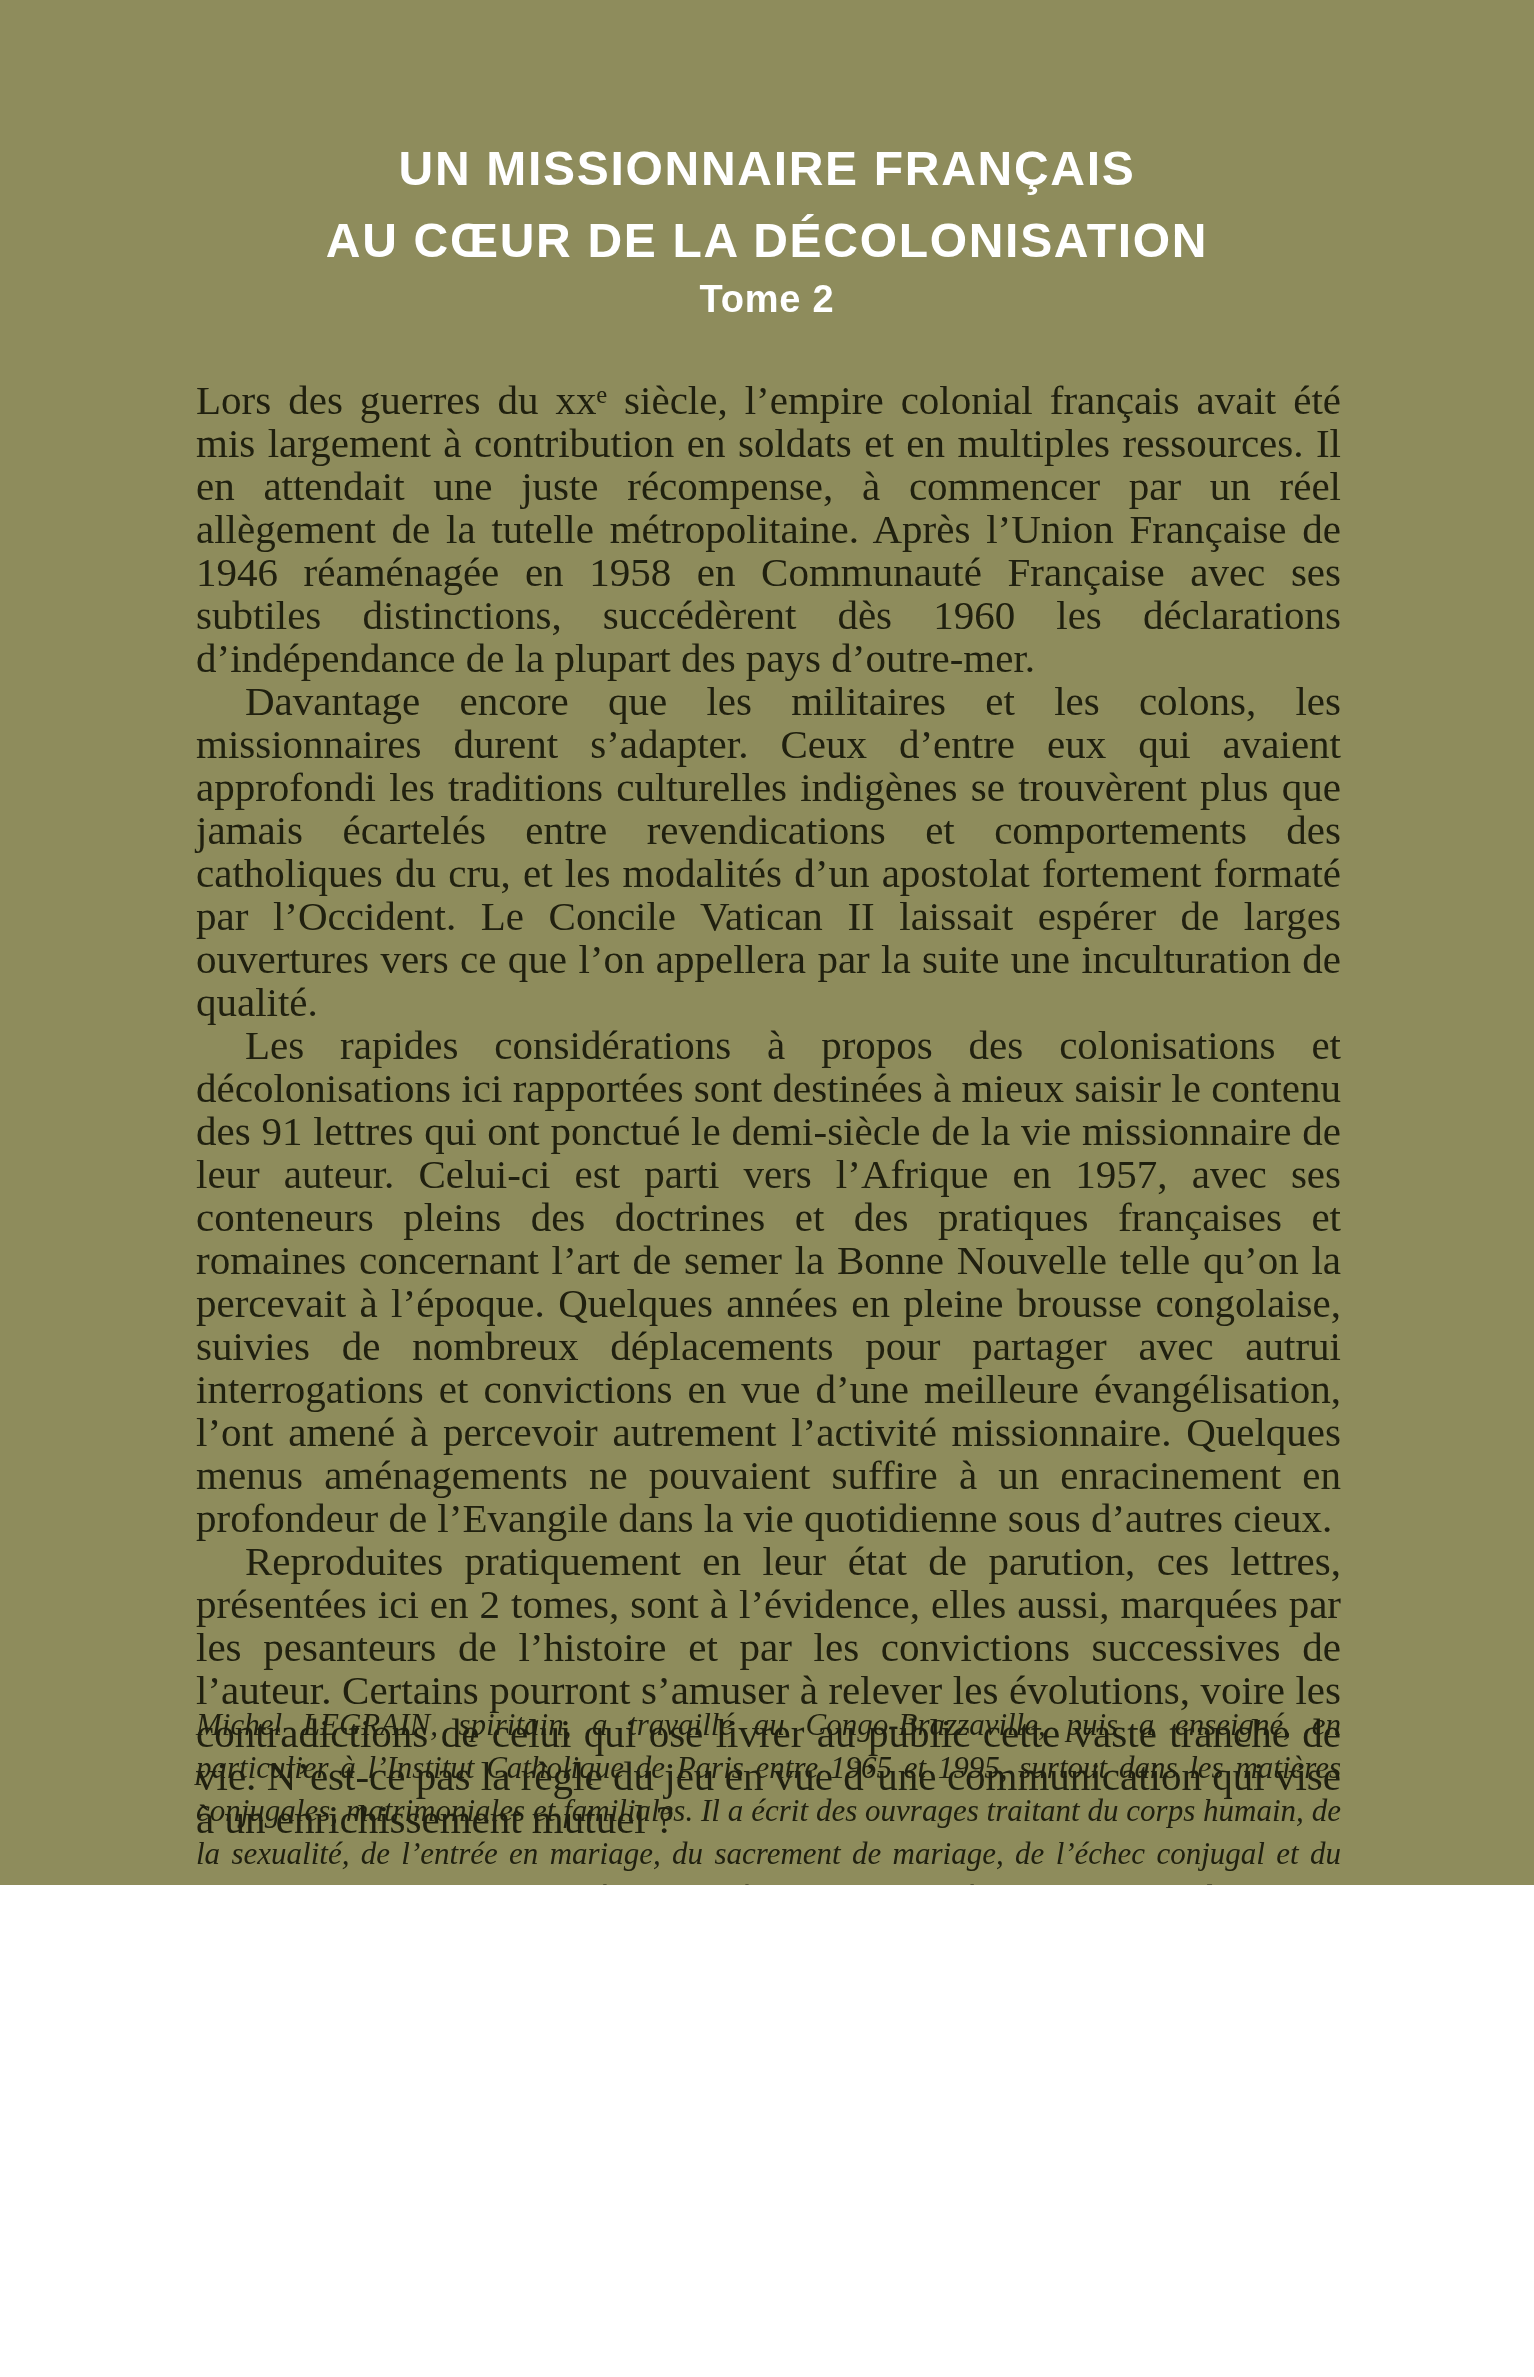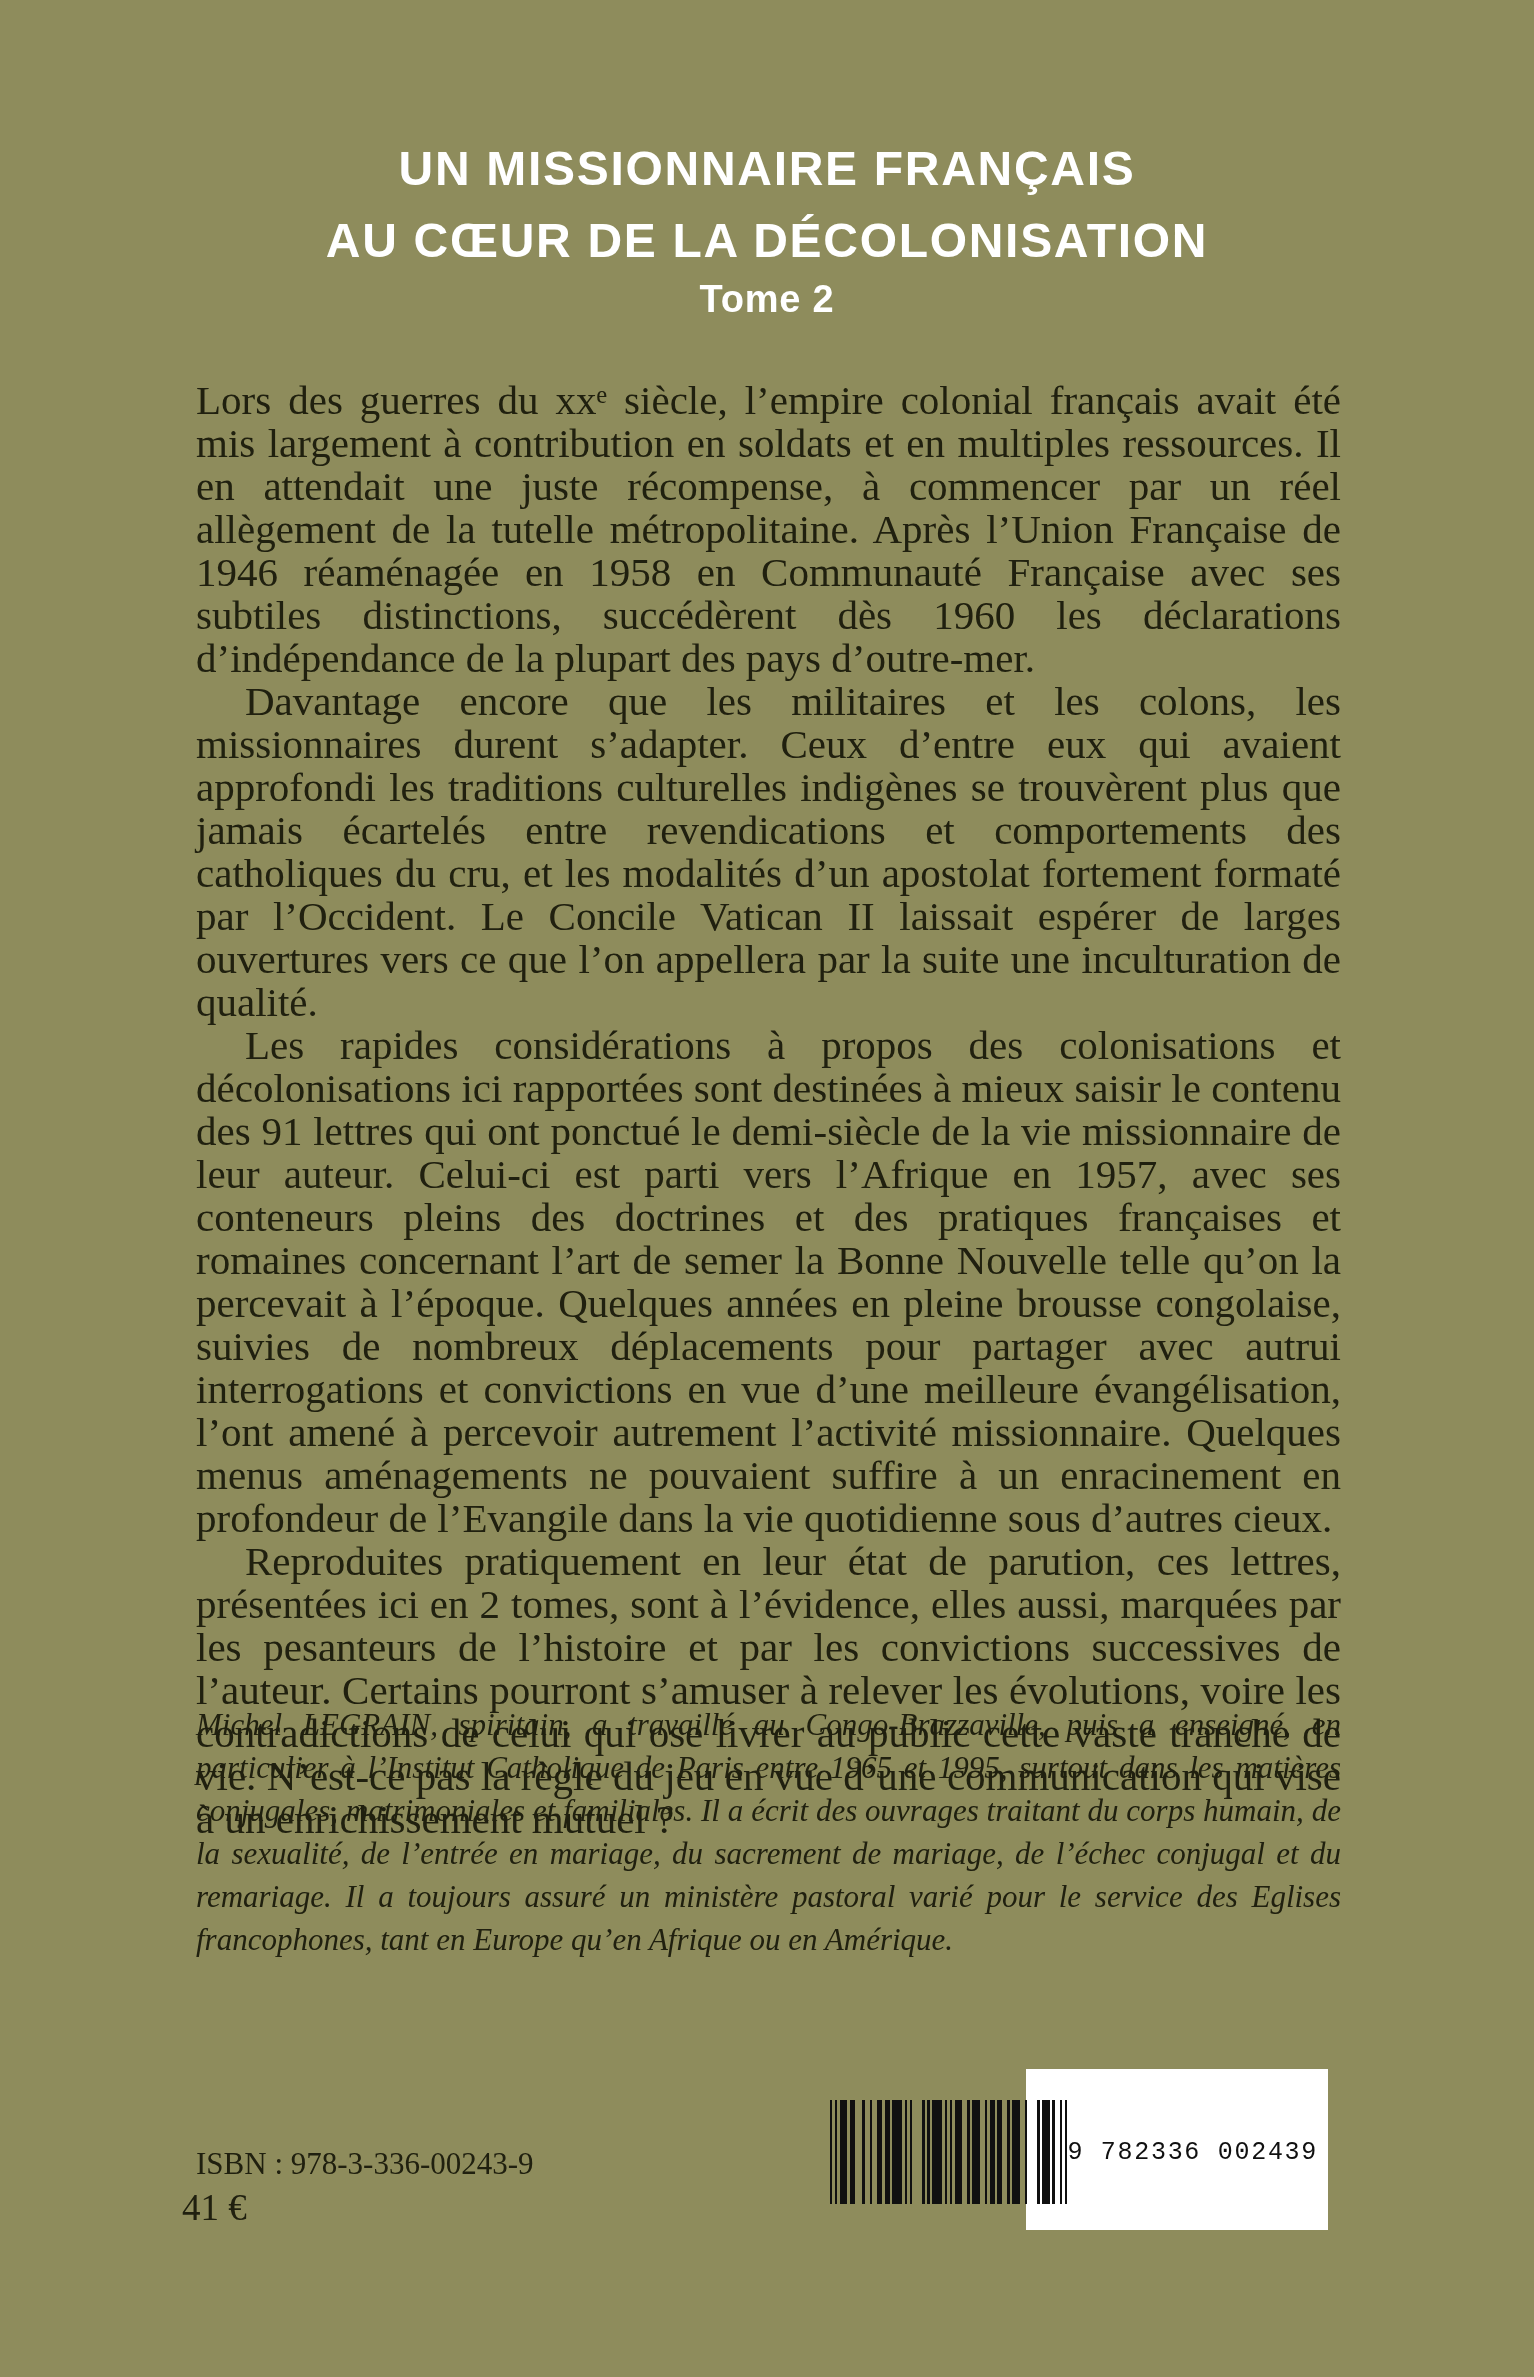--- a/index.html
+++ b/index.html
@@ -1,19 +1,19 @@
 <!DOCTYPE html>
 <html style="font-size:13.4px"><head>
 <meta charset="utf-8">
 <style>
   html,body{margin:0;padding:0;}
   .page{
     position:relative;
     width:1534px;
-    height:2377px;
+    height:1885px;
     background:#8e8c5c;
     font-family:"Liberation Serif","DejaVu Serif","DejaVu Sans",serif;
     overflow:hidden;
   }
   .title-block{
     position:absolute;
     top:133px;left:0;width:100%;
     text-align:center;
     color:#ffffff;
     font-family:"Liberation Sans","DejaVu Sans",sans-serif;

